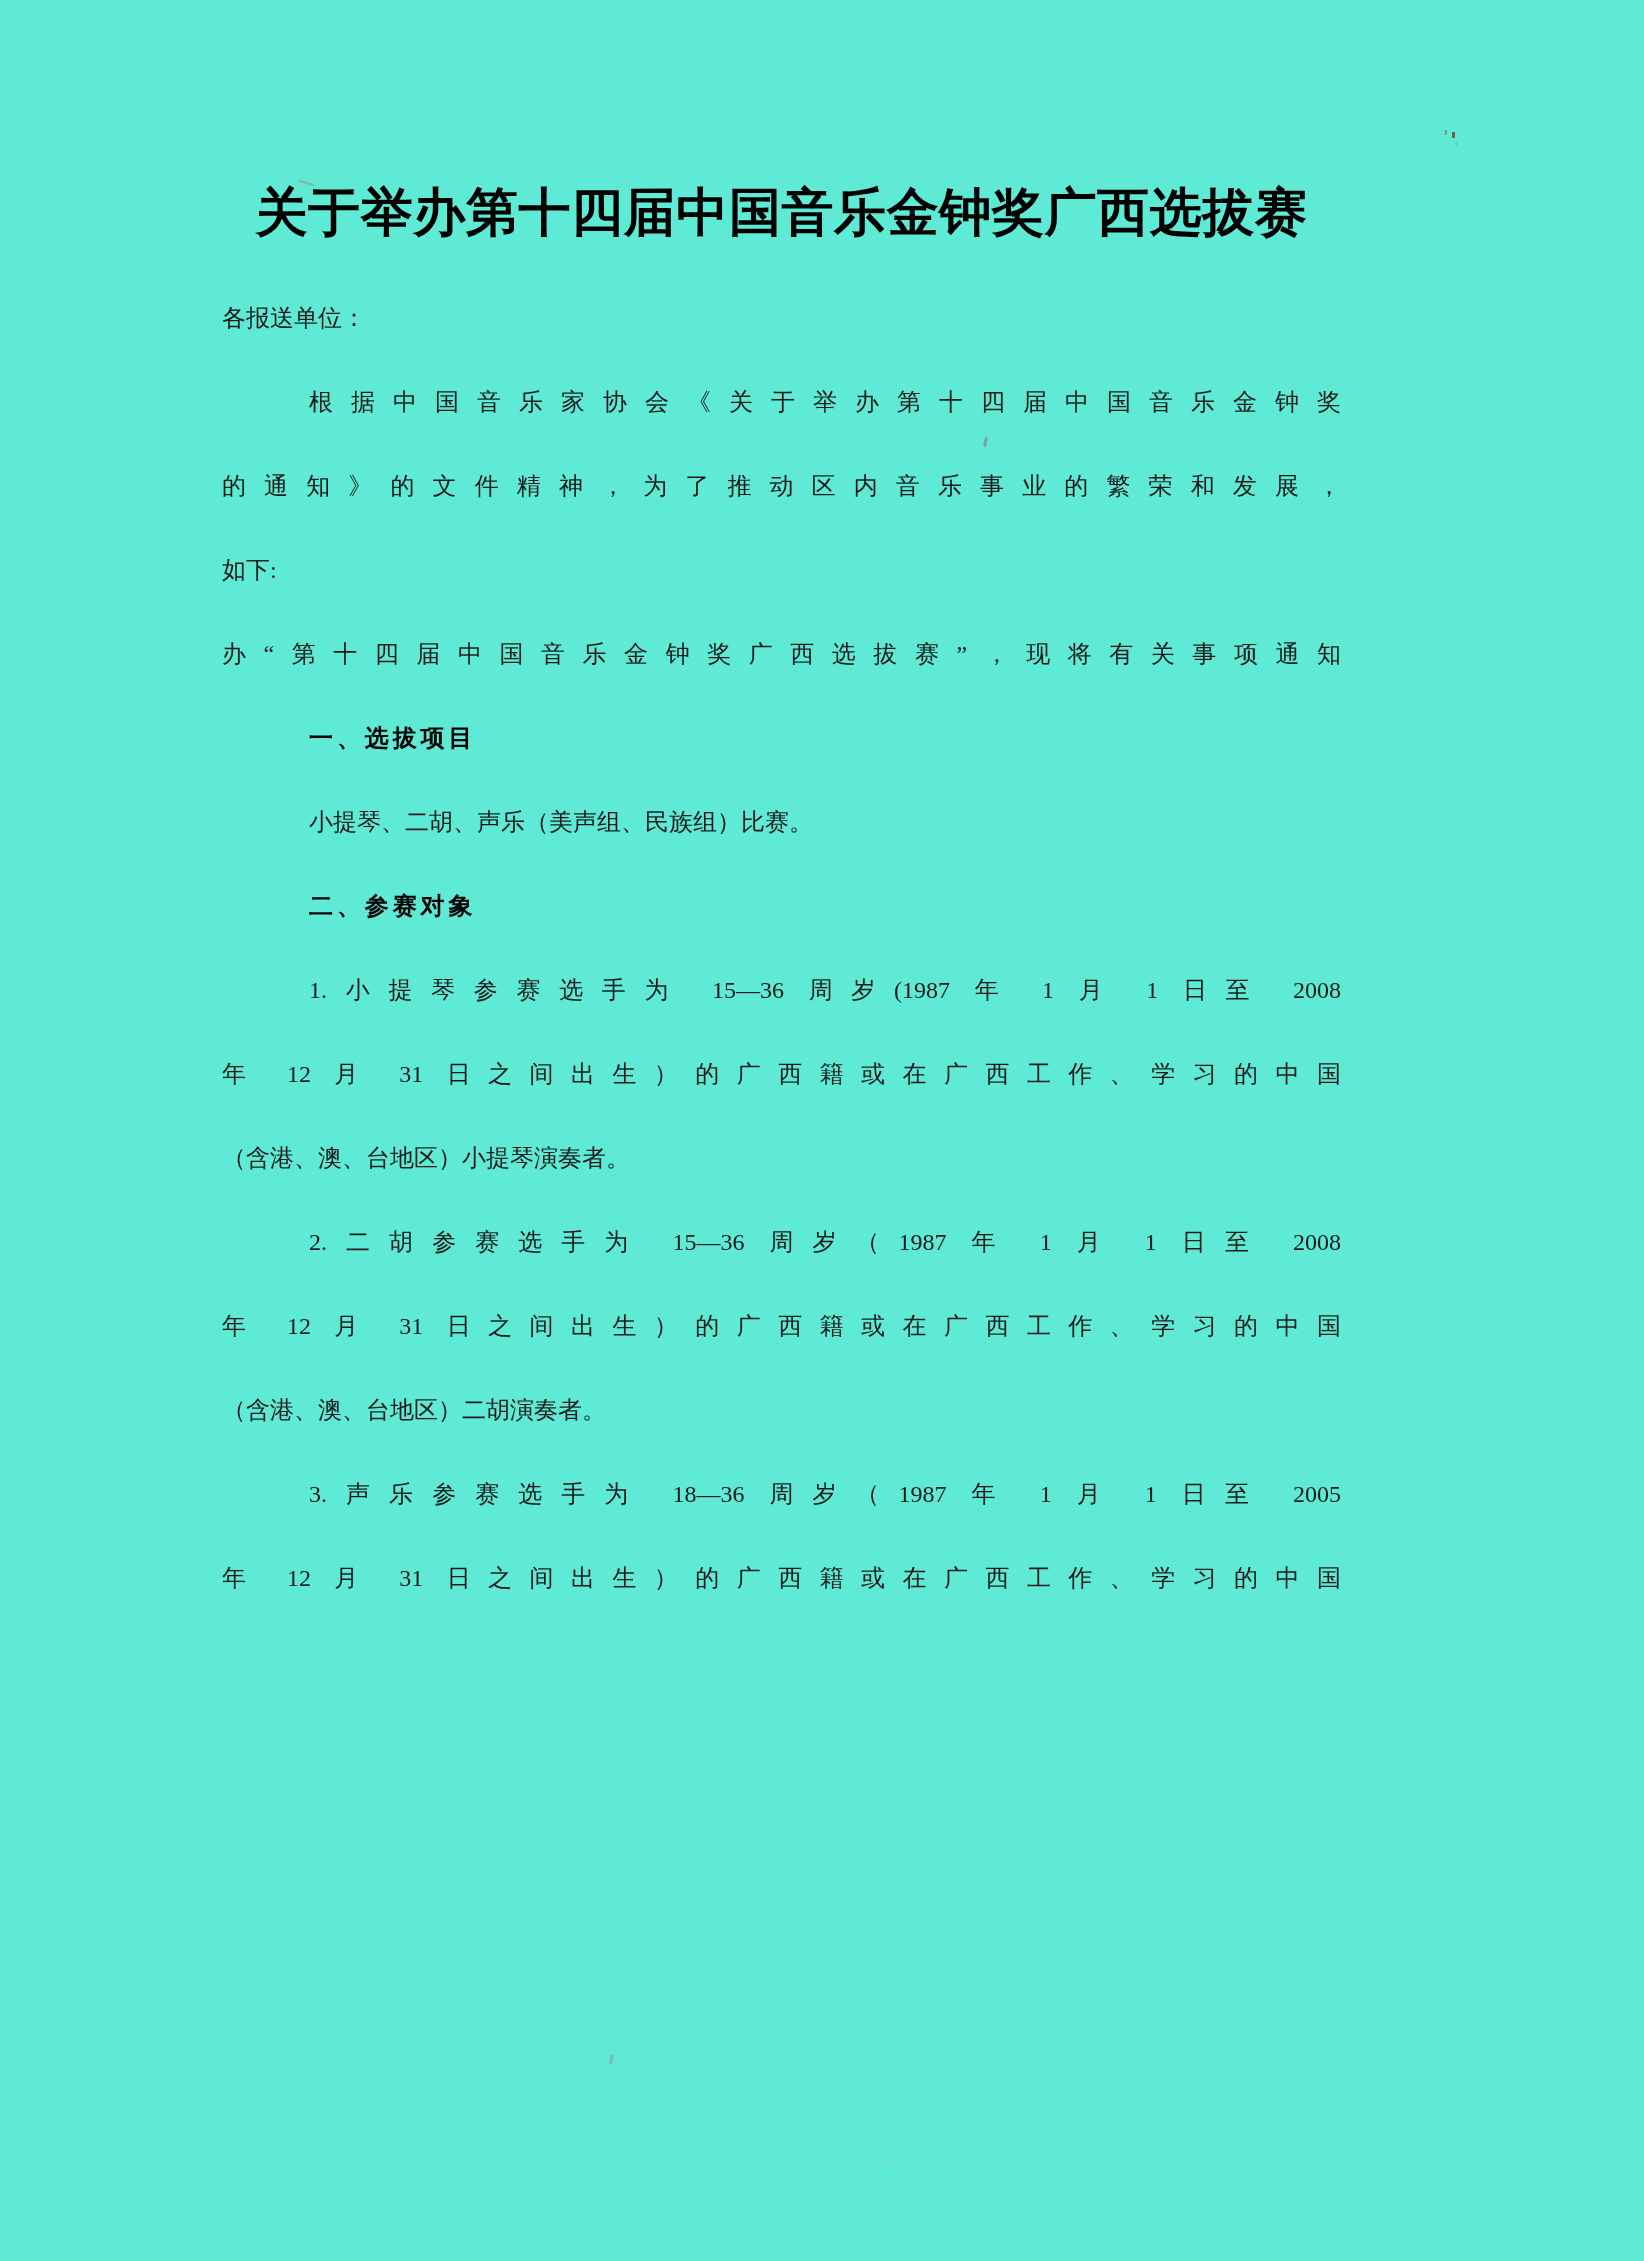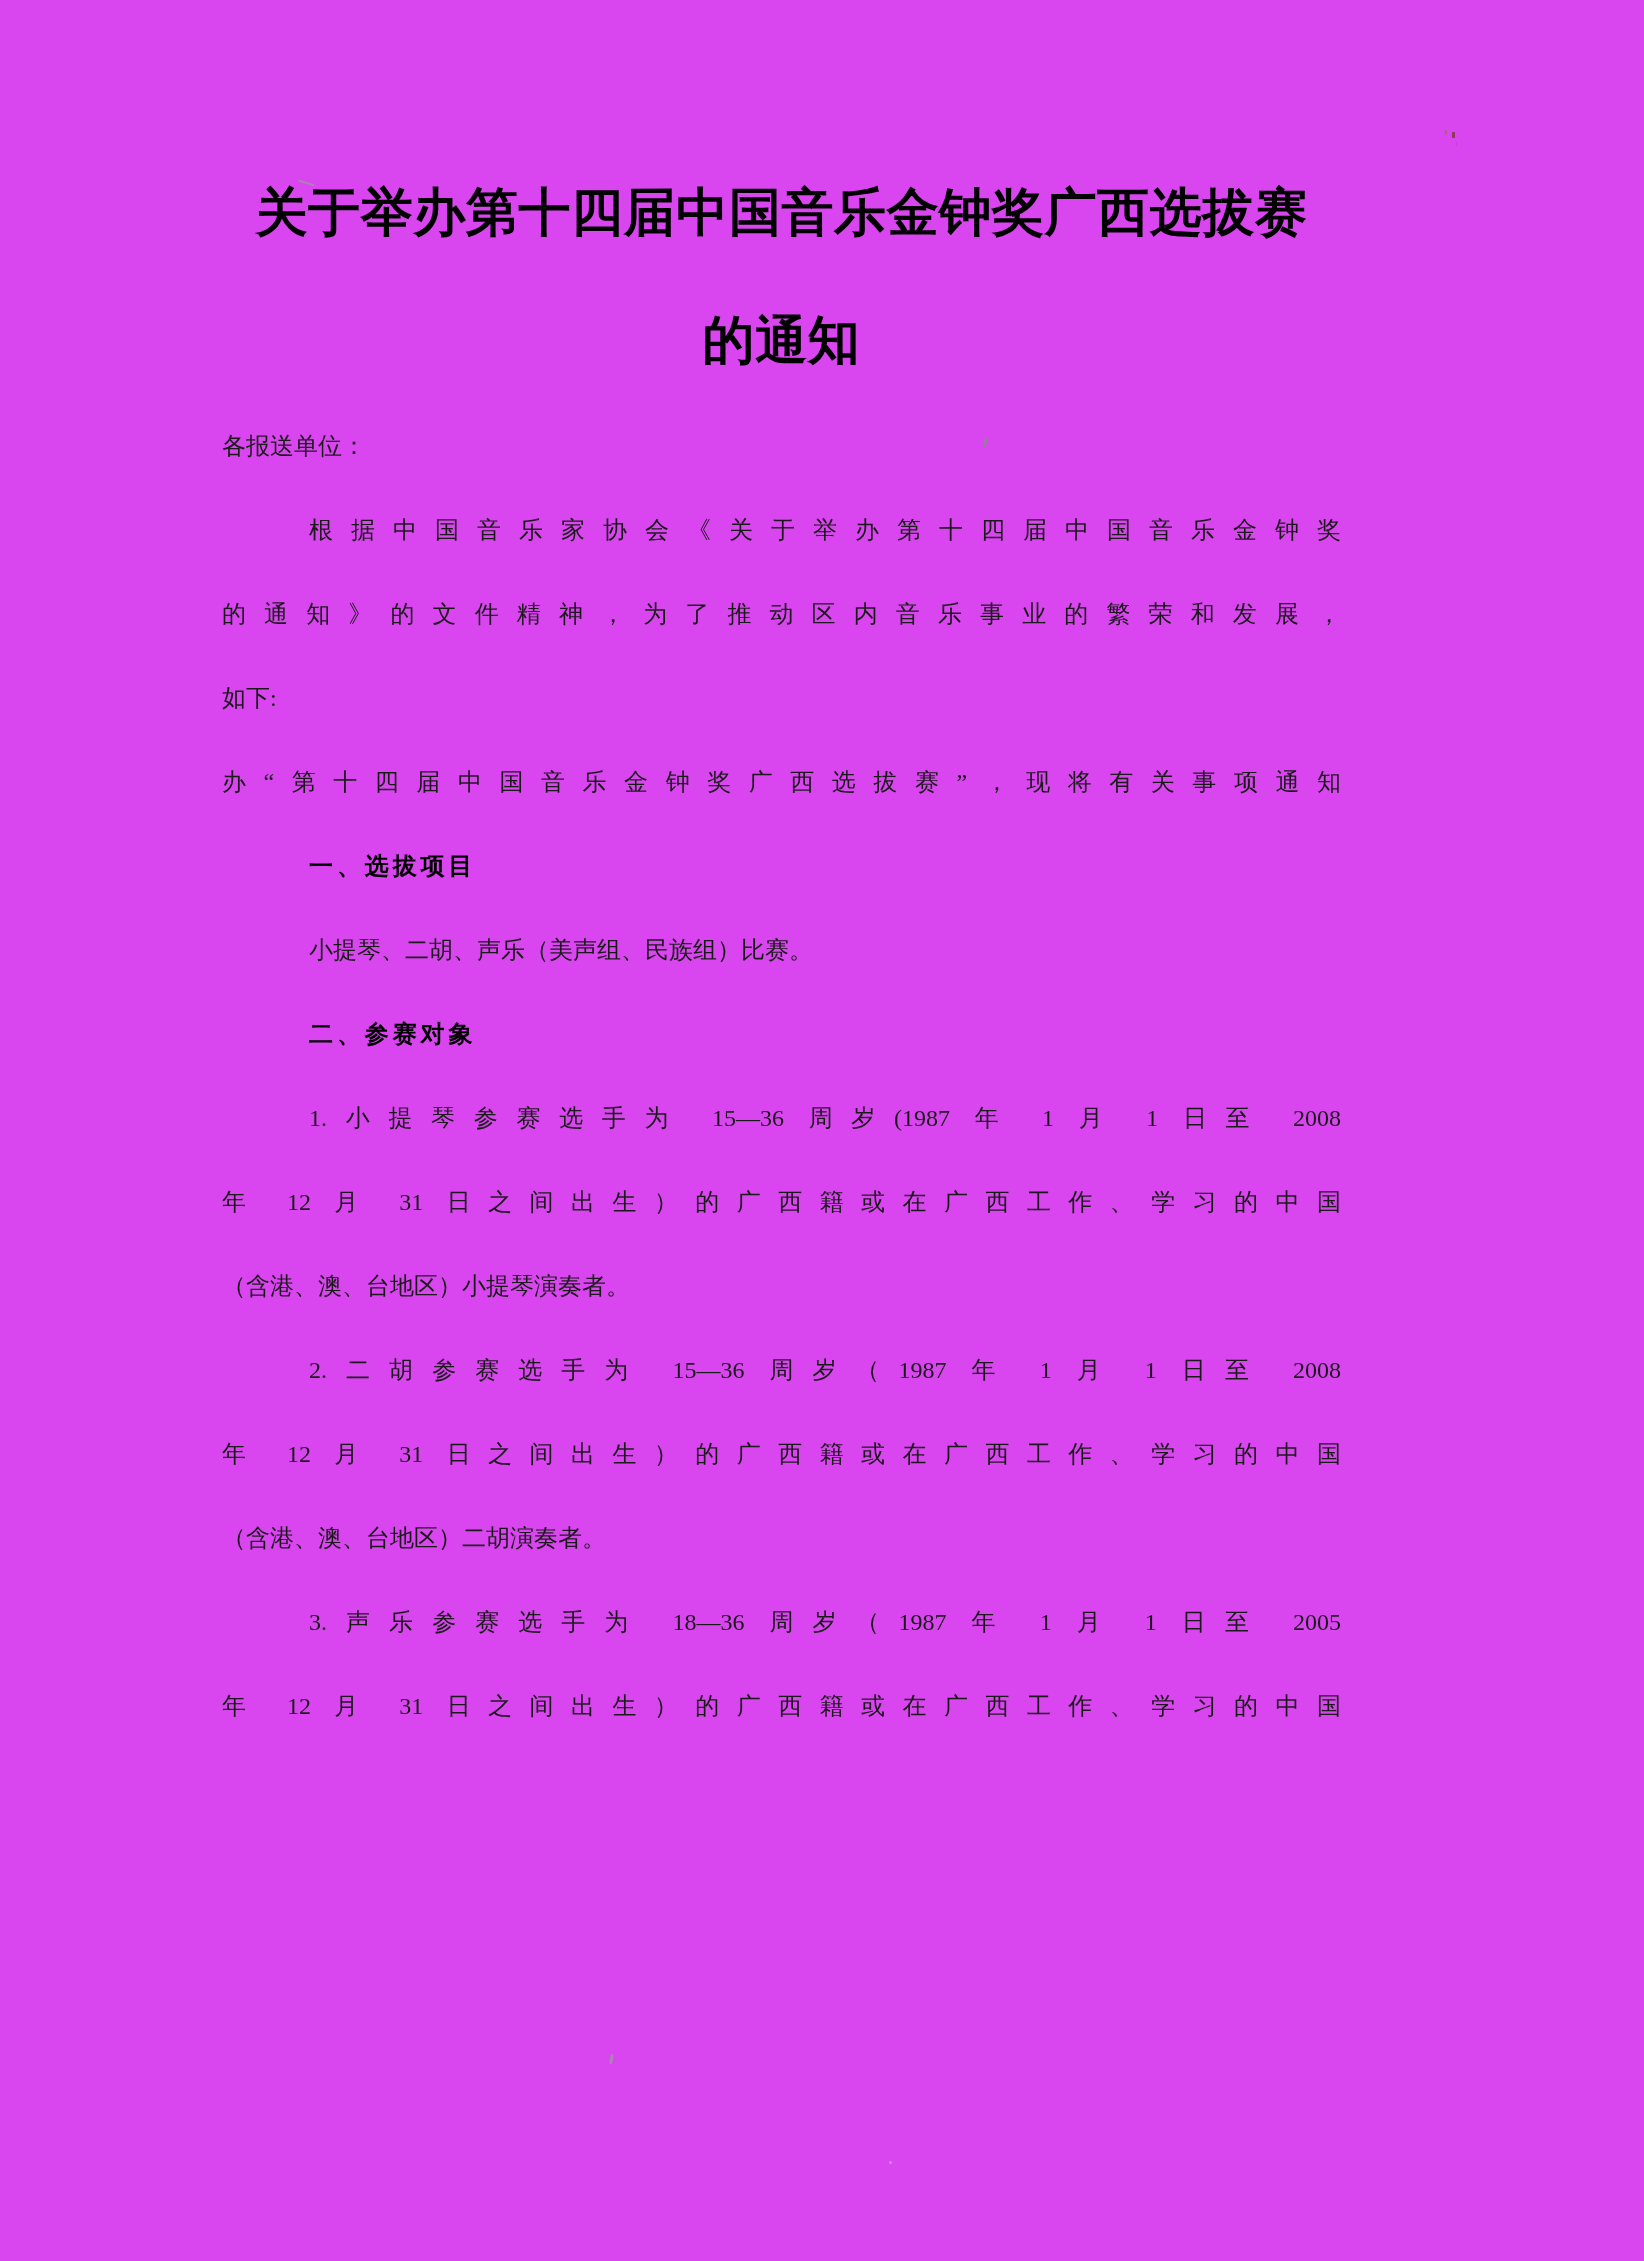--- a/index.html
+++ b/index.html
@@ -1,21 +1,21 @@
 <!DOCTYPE html>
 <html lang="zh" style="font-size:10.3px"><head>
 <meta charset="utf-8">
 <title>Scanned Notice</title>
 <style>
   html, body { margin: 0; padding: 0; background: #e8e8e8; }
   .page {
     position: relative;
     width: 1644px;
     height: 2261px;
-    background: #d946ef;
+    background: #5eead4;
     overflow: hidden;
     font-family: "Liberation Serif", serif;
     color: #1c1c1c;
   }
   .doc {
     position: absolute;
     left: 222px;
     top: 148px;
     width: 1119px;
   }
@@ -77,21 +77,20 @@
 </style>
 </head>
 <body>
 
 <div class="page">
 
   <div class="doc">
 
     <div class="title-block">
       <div class="title-line">关于举办第十四届中国音乐金钟奖广西选拔赛</div>
-      <div class="title-line">的通知</div>
     </div>
 
     <div class="body-block">
       <div class="line">各报送单位：</div>
       <div class="line indent fill">根据中国音乐家协会《关于举办第十四届中国音乐金钟奖</div>
       <div class="line fill">的通知》的文件精神，为了推动区内音乐事业的繁荣和发展，</div>
       <div class="line">如下:</div>
       <div class="line fill">办“第十四届中国音乐金钟奖广西选拔赛”，现将有关事项通知</div>
       <div class="line indent head">一、选拔项目</div>
       <div class="line indent">小提琴、二胡、声乐（美声组、民族组）比赛。</div>

